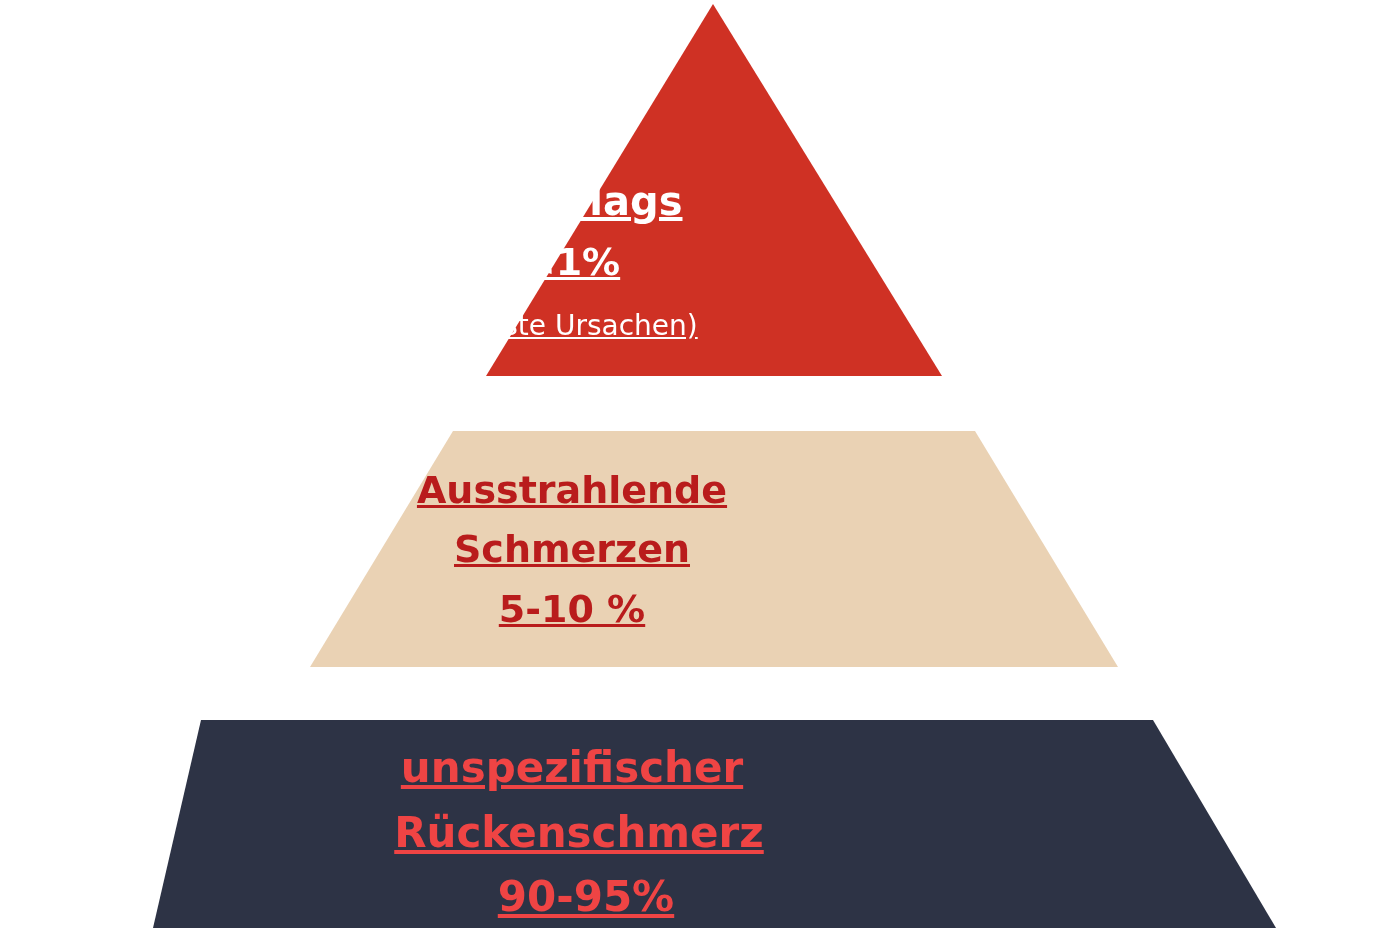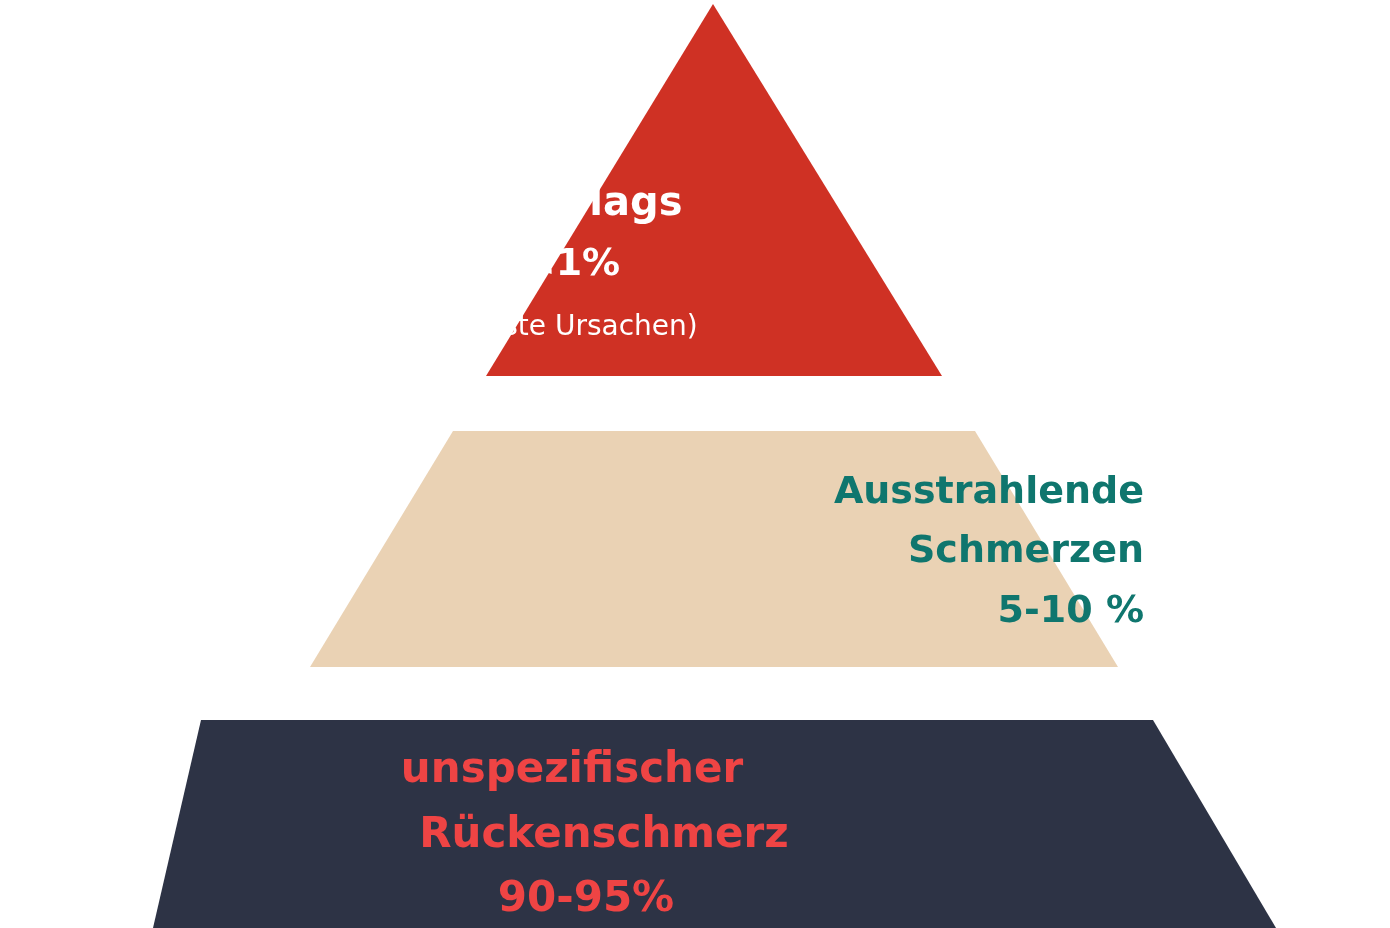--- a/index.html
+++ b/index.html
@@ -1,36 +1,36 @@
 <!DOCTYPE html>
 <html><head>
 <meta charset="utf-8">
 <style>
   html, body { margin: 0; padding: 0; background: #ffffff; }
   body { width: 1390px; height: 928px; position: relative; overflow: hidden;
          font-family: "DejaVu Sans", "Liberation Sans", sans-serif; }
   .shape { position: absolute; left: 0; top: 0; }
   .label { position: absolute; left: 0; width: 1144px; text-align: center;
-           font-weight: bold; }
+           font-weight: bold; text-decoration: underline; }
   .top-text { color: #ffffff; }
-  .mid-text { color: #0f766e; text-align: right; }
+  .mid-text { color: #b91c1c; }
   .bot-text { color: #ef4444; }
 </style>
 </head>
 <body>
 
 <svg class="shape" width="1390" height="928" viewBox="0 0 1390 928">
   <polygon points="713,4 942,376 486,376" fill="#cf3124"></polygon>
   <polygon points="453,431 975,431 1118,667 310,667" fill="#ead2b4"></polygon>
   <polygon points="201,720 1153,720 1276,928 153,928" fill="#2d3345"></polygon>
 </svg>
 
 <div class="label top-text" style="top:178px; font-size:40px; left:0;">Red Flags</div>
 <div class="label top-text" style="top:240px; font-size:38px;">&lt;1%</div>
 <div class="label top-text" style="top:309px; font-size:28px; font-weight:normal;">(ernste Ursachen)</div>
 
 <div class="label mid-text" style="top:468px; font-size:38px;">Ausstrahlende</div>
 <div class="label mid-text" style="top:527px; font-size:38px;">Schmerzen</div>
 <div class="label mid-text" style="top:587px; font-size:38px;">5-10 %</div>
 
 <div class="label bot-text" style="top:743px; font-size:42px;">unspezifischer</div>
-<div class="label bot-text" style="top:808px; font-size:42px; padding-left:14px; box-sizing:border-box;margin-left:25px;">Rückenschmerz</div>
+<div class="label bot-text" style="top:808px; font-size:42px; padding-left:14px; box-sizing:border-box;">Rückenschmerz</div>
 <div class="label bot-text" style="top:872px; font-size:42px; padding-left:28px; box-sizing:border-box;">90-95%</div>
 
 </body></html>

